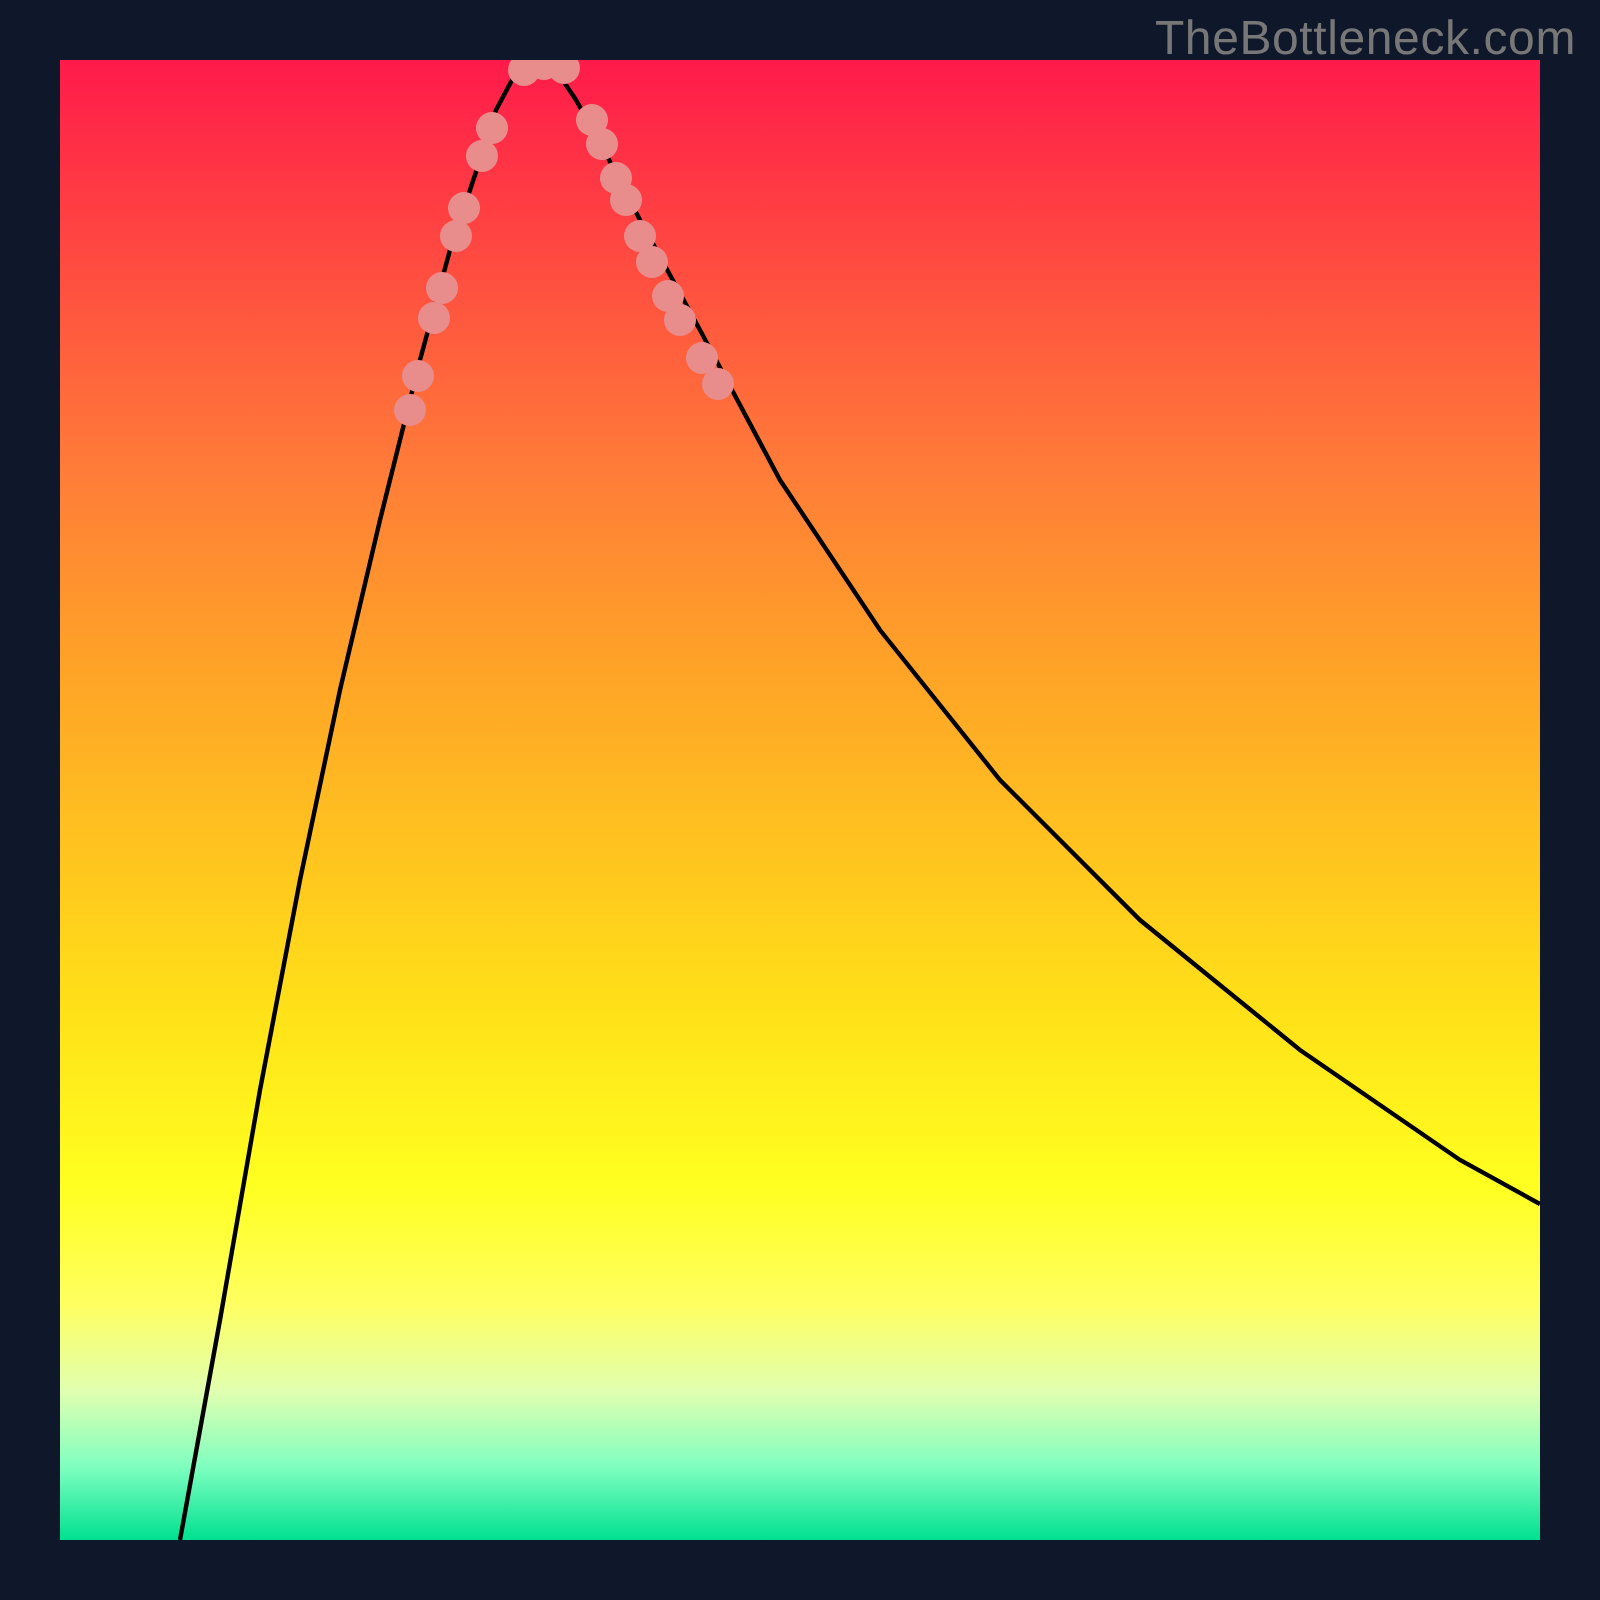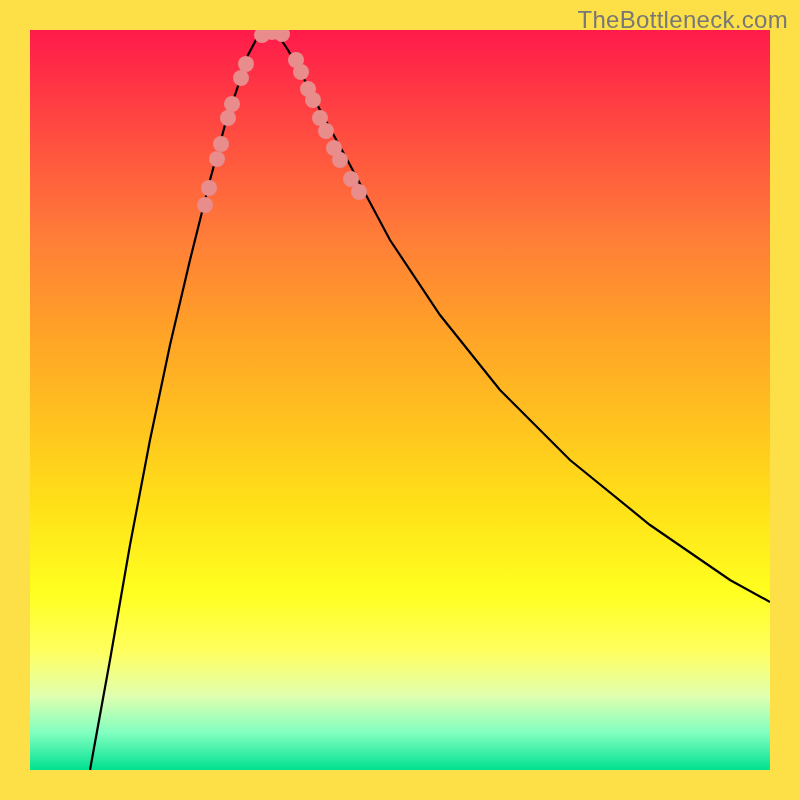--- a/index.html
+++ b/index.html
@@ -7,21 +7,21 @@
     padding: 0;
     width: 800px;
     height: 800px;
     overflow: hidden;
     font-family: Arial, Helvetica, sans-serif;
   }
   .frame {
     position: relative;
     width: 800px;
     height: 800px;
-    background: #fde047;
+    background: #0f172a;
   }
   .plot-area {
     position: absolute;
     left: 30px;
     top: 30px;
     width: 740px;
     height: 740px;
     background: linear-gradient(
       to bottom,
       #ff1a4b 0%,

